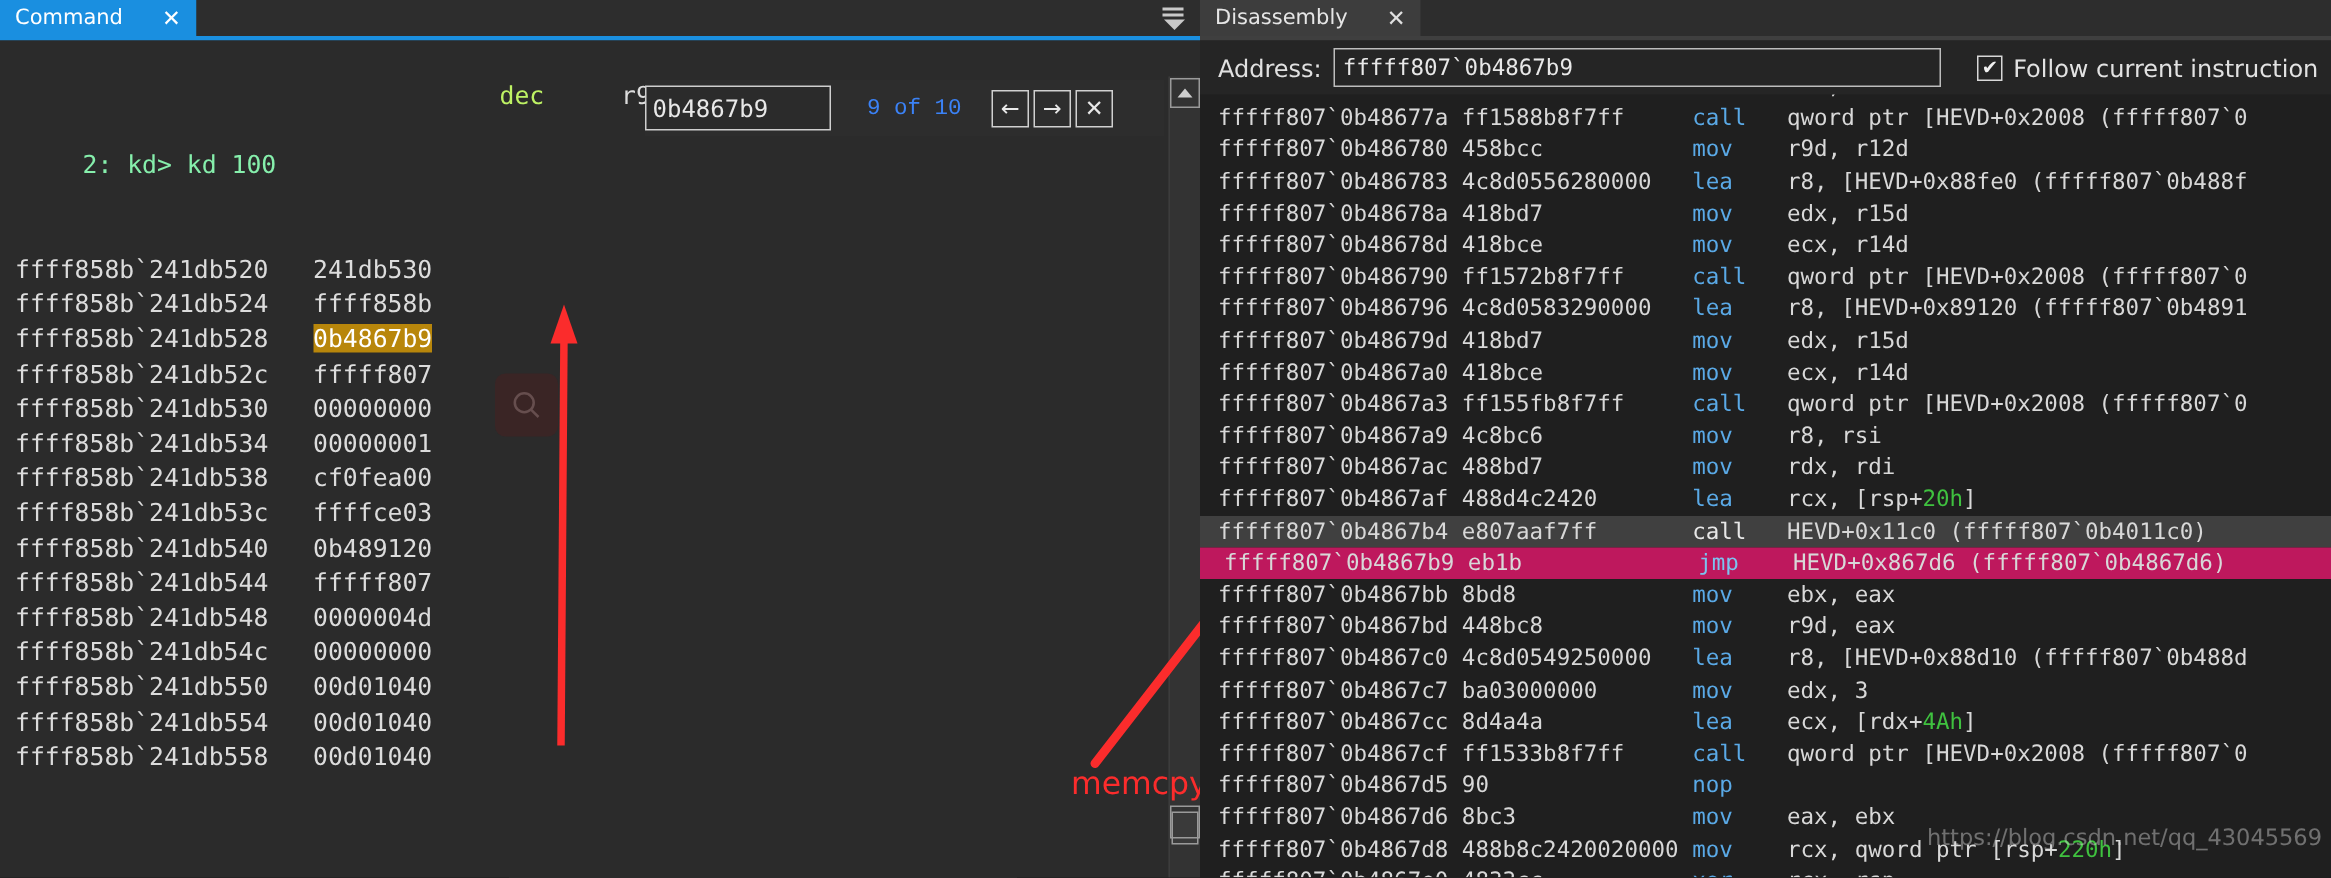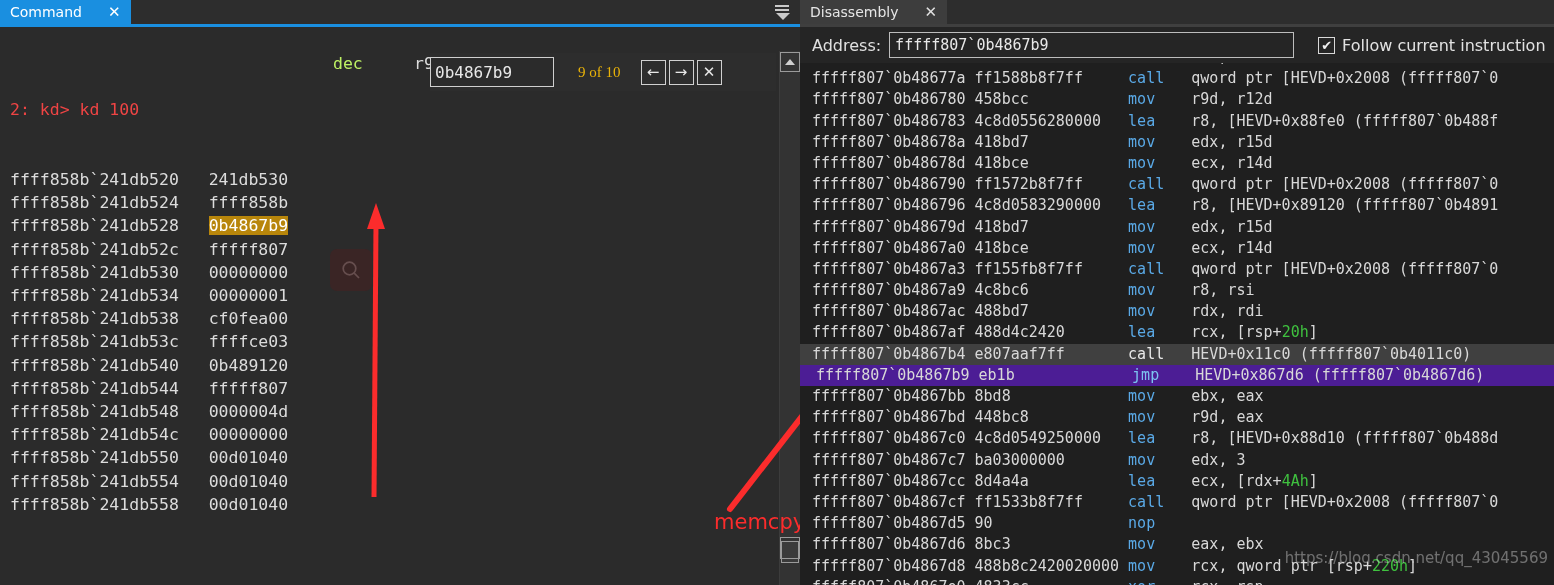--- a/index.html
+++ b/index.html
@@ -86,21 +86,21 @@
     font-family: "DejaVu Sans Mono", monospace;
     font-size: 16.5px;
     line-height: 23.2px;
     white-space: pre;
     color: #dcdcdc;
   }
   .cmd-lines .hl {
     background: #b8860b;
     color: #ffffff;
   }
-  .cmd-prompt { color: #ef4444; }
+  .cmd-prompt { color: #86efac; margin-left: 45px; }
 
   
   .cmd-searchbar {
     position: absolute;
     left: 430px; top: 26px;
     width: 346px; height: 38px;
     background: #2d2d2d;
     display: flex; align-items: center;
     z-index: 6;
   }
@@ -111,23 +111,23 @@
     color: #e8e8e8;
     font-family: "DejaVu Sans Mono", monospace;
     font-size: 16px;
     padding: 0 4px;
     box-sizing: border-box;
     outline: none;
     border-radius: 0;
   }
   .search-count {
     margin-left: 24px;
-    font-family: Liberation Serif, serif;
-    font-size: 15px;
-    color: #eab308;
+    font-family: Liberation Mono, monospace;
+    font-size: 15px;
+    color: #3b82f6;
     white-space: pre;
   }
   .search-btns { margin-left: 20px; display: flex; gap: 3px; }
   .sbtn {
     width: 23px; height: 23px;
     border: 1px solid #d0d0d0;
     color: #e8e8e8;
     display: flex; align-items: center; justify-content: center;
     font-family: "DejaVu Sans", sans-serif;
     font-size: 15px;
@@ -294,21 +294,21 @@
     height: 21.2px;
     line-height: 21.2px;
     white-space: pre;
     font-family: "DejaVu Sans Mono", monospace;
     font-size: 15px;
     padding-left: 12px;
     color: #d6d6d6;
     box-sizing: border-box;
   }
   .dis-line.cur { background: #404040; }
-  .dis-line.sel { background: #4c1d95; padding-left: 16px; }
+  .dis-line.sel { background: #be185d; padding-left: 16px; }
   .c-addr  { color: #d8d8d8; }
   .c-bytes { color: #d8d8d8; }
   .c-mn    { color: #5aa9e6; }
   .c-op    { color: #d8d8d8; }
   .c-num   { color: #3fc13f; }
   .dis-line.cur .c-mn { color: #e8e8e8; }
   .dis-line.sel .c-mn { color: #7cc3f0; }
 
   .watermark {
     position: absolute;

